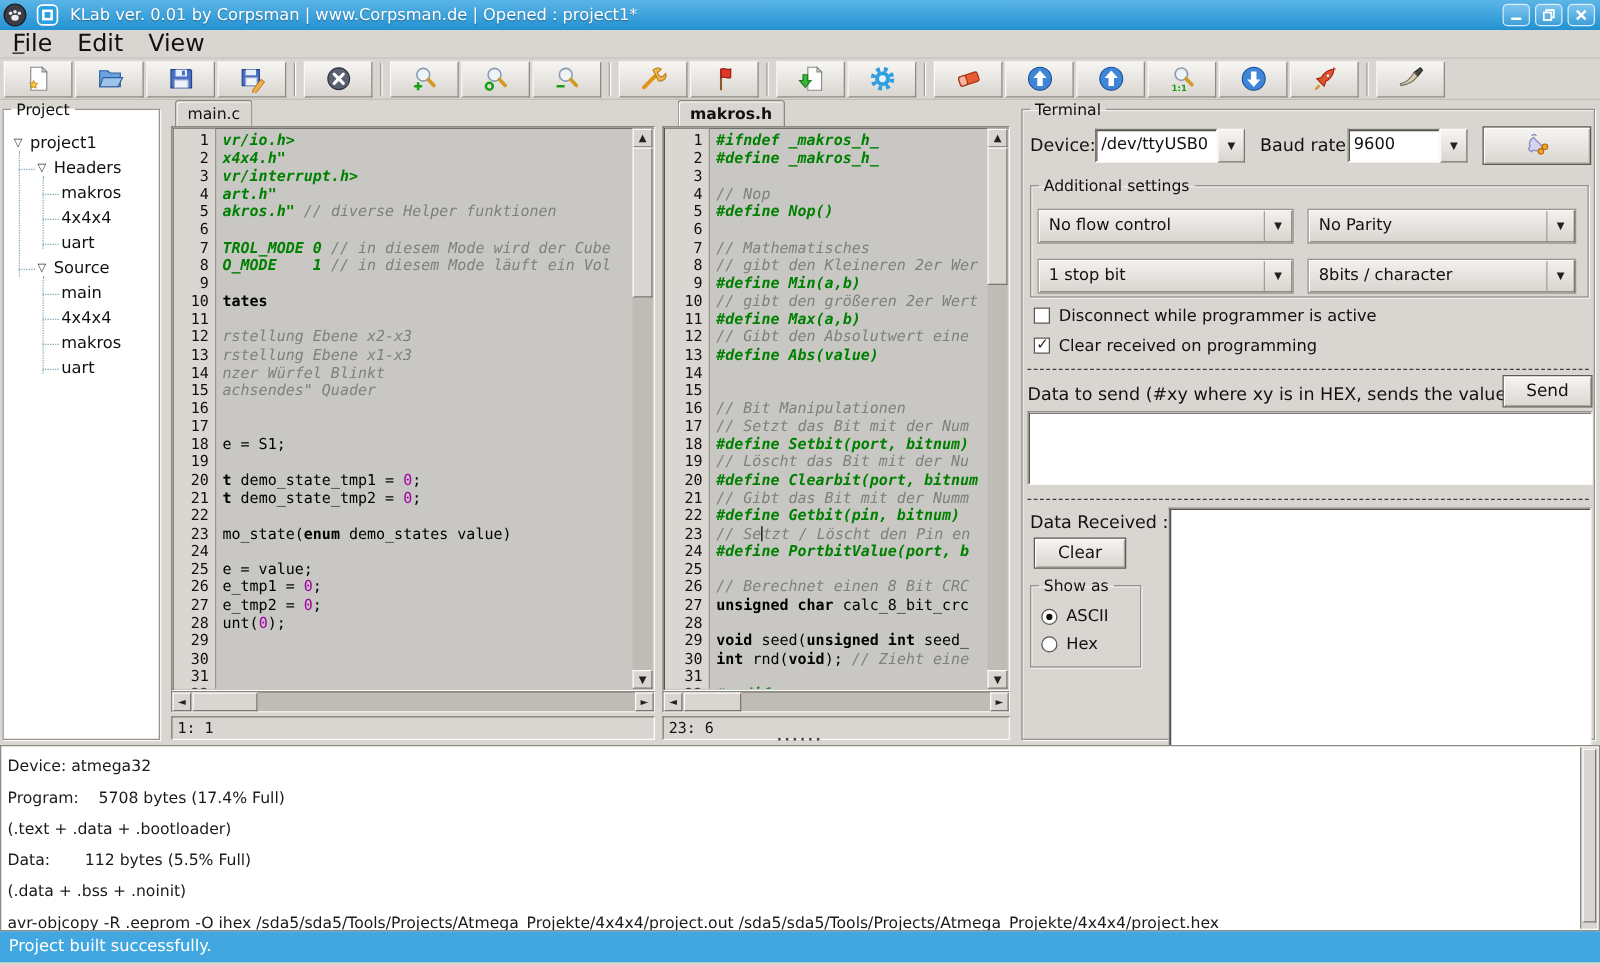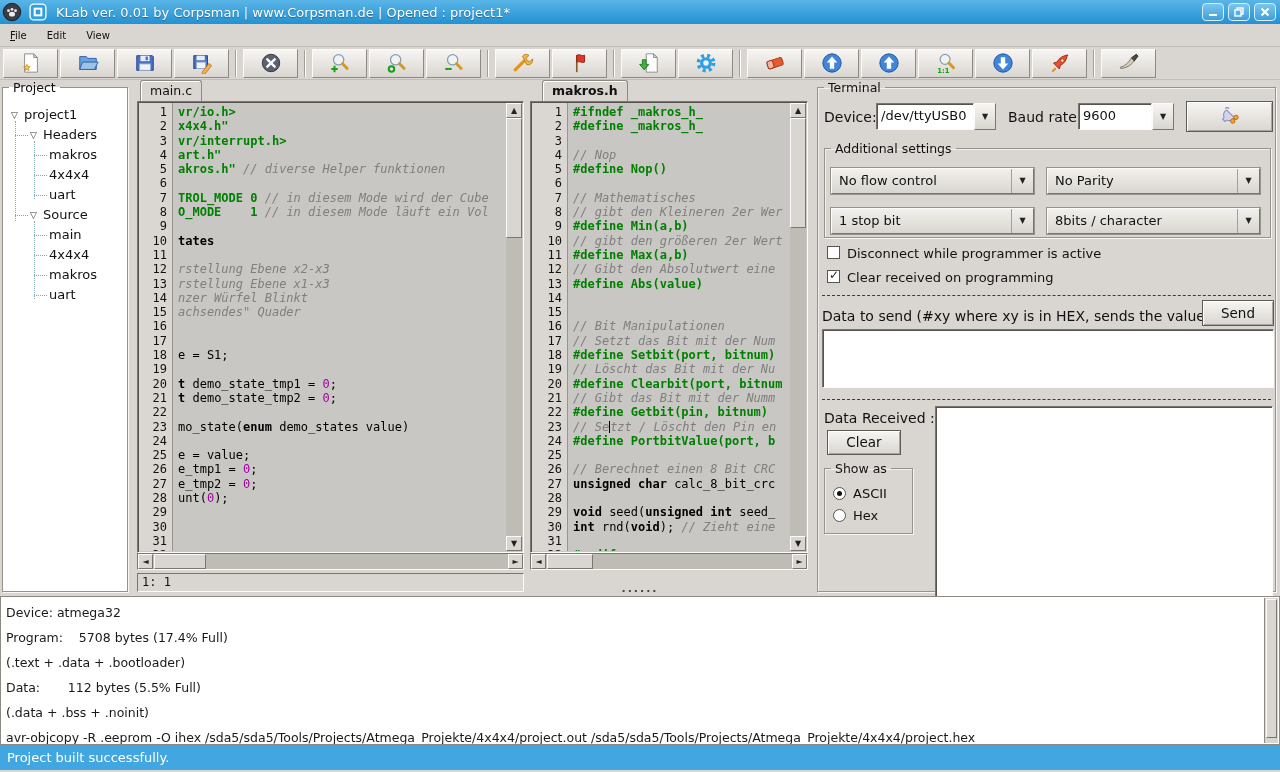--- a/index.html
+++ b/index.html
@@ -15,21 +15,21 @@
   .titlebar .wicon { width:20px; height:20px; margin-left:2px; flex:0 0 auto; }
   .titlebar .wicon svg { width:20px; height:20px; display:block; }
   .title-text { color:#fff; font-size:13px; margin-left:8px; text-shadow:0 1px 1px rgba(0,0,0,.35); white-space:nowrap; }
   .win-btns { position:absolute; right:4px; top:3px; display:flex; gap:4px; }
   .win-btn { width:22px; height:18px; border-radius:4px; background:linear-gradient(#7cc5ee,#3f9fd9);
     border:1px solid #d8eefb; display:flex; align-items:center; justify-content:center; }
   .win-btn svg { width:12px; height:12px; }
   
   .menubar { position:absolute; left:0; top:24px; width:1280px; height:23px; background:#d9d6d1;
     display:flex; align-items:center; border-bottom:1px solid #c2bfb9; }
-  .menu-item { padding:2px 10px; font-size:10px; }
+  .menu-item { padding:2px 10px; font-size:19px; }
   .menu-item .u { text-decoration:underline; }
   
   .toolbar { position:absolute; left:0; top:47px; width:1280px; height:33px; background:#d9d6d1;
     display:flex; align-items:center; padding-left:2px; border-bottom:1px solid #c2bfb9; }
   .tb-btn { width:55px; height:29px; margin:0 1px; background:linear-gradient(#f7f5f2,#d9d6d1);
     border:1px solid; border-color:#fcfbf9 #8d8983 #8d8983 #fcfbf9; display:flex; align-items:center; justify-content:center; }
   .tb-btn svg { width:22px; height:22px; display:block; }
   .tb-sep { width:2px; height:27px; margin:0 5px; border-left:1px solid #a39f99; border-right:1px solid #fff; }
   
   .sunken { border:1px solid; border-color:#7a766f #fcfbf9 #fcfbf9 #7a766f; }
@@ -50,21 +50,21 @@
     border-radius:3px 3px 0 0; padding:2px 9px 0; font-size:12.5px; box-shadow:inset 1px 1px 0 #fff; }
   .ed-frame { position:absolute; left:0; top:21px; right:0; height:452px; background:#c8c7c3;
     border:1px solid; border-color:#7a766f #fcfbf9 #fcfbf9 #7a766f; box-shadow:inset 1px 1px 0 #57544f; overflow:hidden; }
   .gutter { position:absolute; left:1px; top:1px; bottom:1px; width:34px; background:#dad7d2;
     border-right:1px solid #98948e; font-family:"DejaVu Sans Mono","Liberation Mono",monospace; font-size:12px;
     text-align:right; padding:2px 5px 0 0; overflow:hidden; }
   .gutter .ln { height:14.3px; line-height:14.3px; }
   .code-area { position:absolute; left:36px; top:1px; right:17px; bottom:1px; overflow:hidden;
     font-family:"DejaVu Sans Mono","Liberation Mono",monospace; font-size:12px; padding:2px 0 0 4px; }
   .cl { height:14.3px; line-height:14.3px; white-space:pre; }
-  .seg-g { color:#008000; font-weight:bold; }
+  .seg-g { color:#008000; font-weight:bold;font-style:italic; }
   .seg-c { color:#7f7f7f; font-style:italic; }
   .seg-k { color:#000; font-weight:bold; }
   .seg-n { color:#a500a5; }
   .seg-t { color:#000; }
   .caret { display:inline-block; width:1px; height:12px; background:#000; vertical-align:-2px; }
   
   .vscroll { position:absolute; right:1px; top:1px; bottom:1px; width:16px; background:#bfbbb5; }
   .hscroll { position:absolute; left:0; right:0; top:473px; height:17px; background:#bfbbb5;
     border:1px solid; border-color:#7a766f #fcfbf9 #fcfbf9 #7a766f; }
   .sb-btn { position:absolute; background:#d9d6d1; border:1px solid; border-color:#fcfbf9 #7a766f #7a766f #fcfbf9;
@@ -523,20 +523,21 @@
           <div class="sb-btn" style="left:0;top:0;width:16px;height:15px;">▲</div>
           <div class="sb-thumb" style="left:0;top:15px;width:16px;height:110px;"></div>
           <div class="sb-btn" style="left:0;bottom:0;width:16px;height:15px;">▼</div>
         </div>
       </div>
       <div class="hscroll">
         <div class="sb-btn" style="left:0;top:0;width:15px;height:15px;">◄</div>
         <div class="sb-thumb" style="left:16px;top:0;width:46px;height:15px;"></div>
         <div class="sb-btn" style="right:0;top:0;width:15px;height:15px;">►</div>
       </div>
+      <div class="ed-status">23: 6</div>
     </div>
 
     <fieldset class="terminal-box">
       <legend>Terminal</legend>
 
       <span class="t-label" style="left:6px;top:14px;">Device:</span>
       <div class="combo" style="left:58px;top:8px;width:120px;">
         <div class="entry">/dev/ttyUSB0</div>
         <div class="cbtn">▼</div>
       </div>

